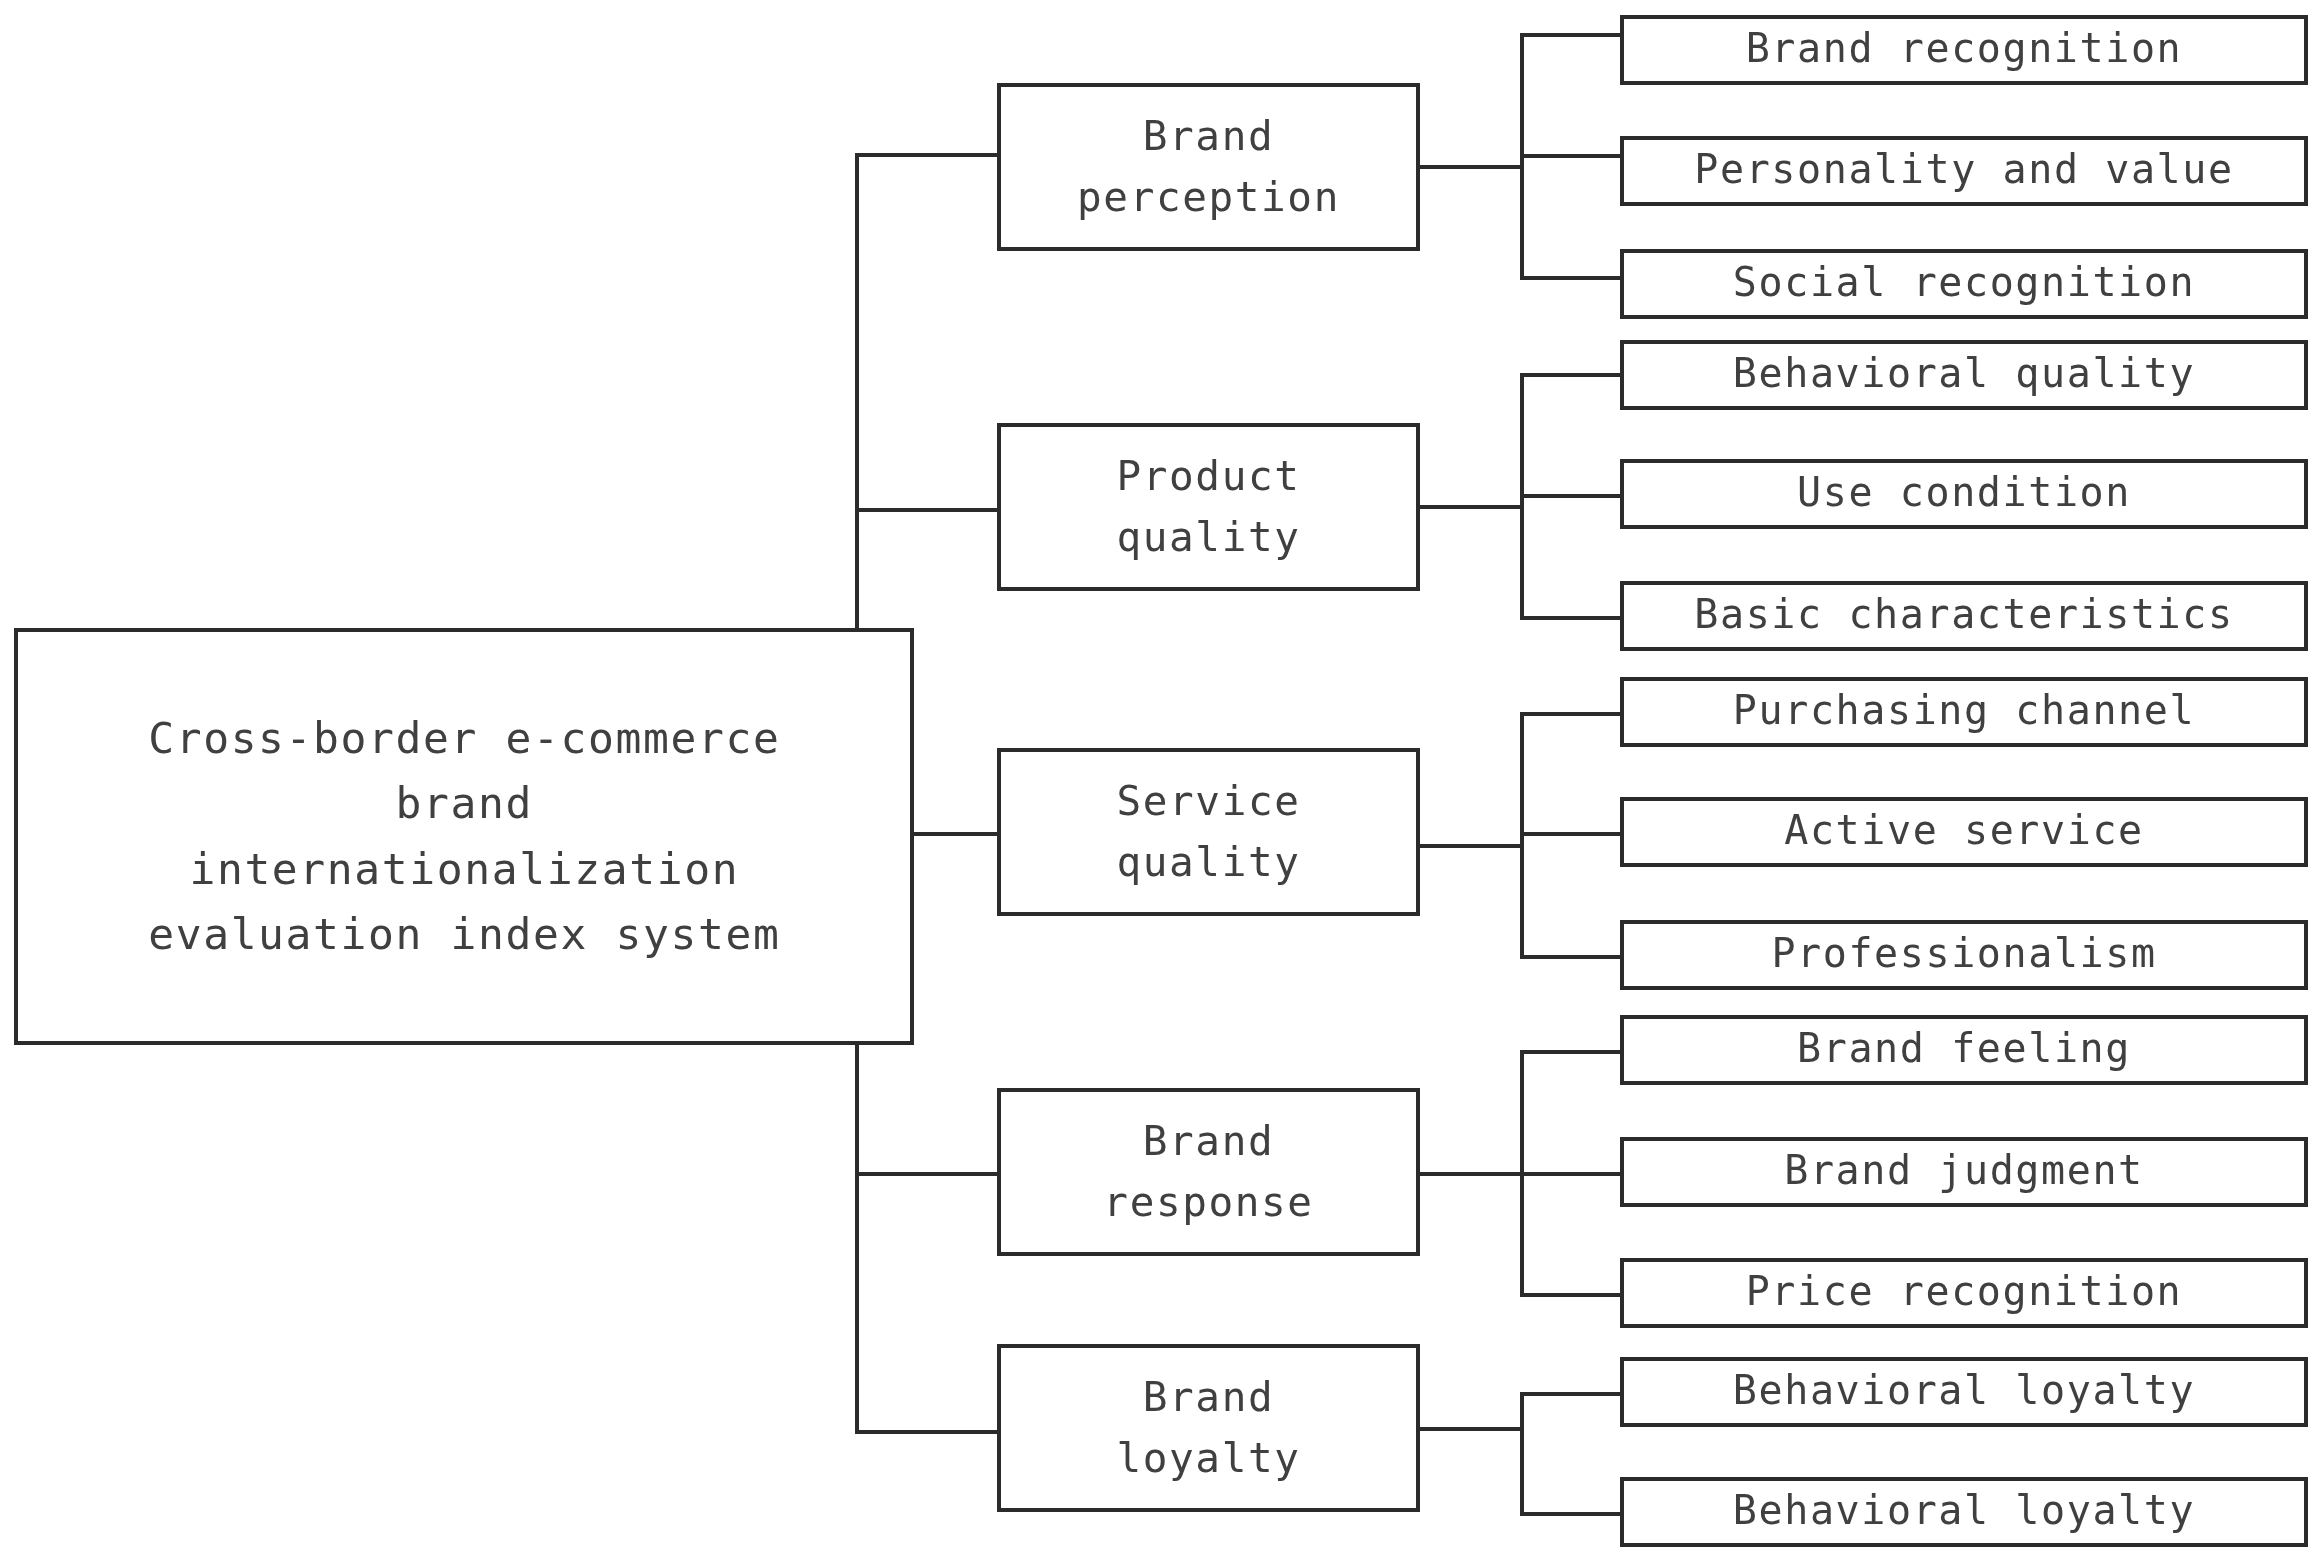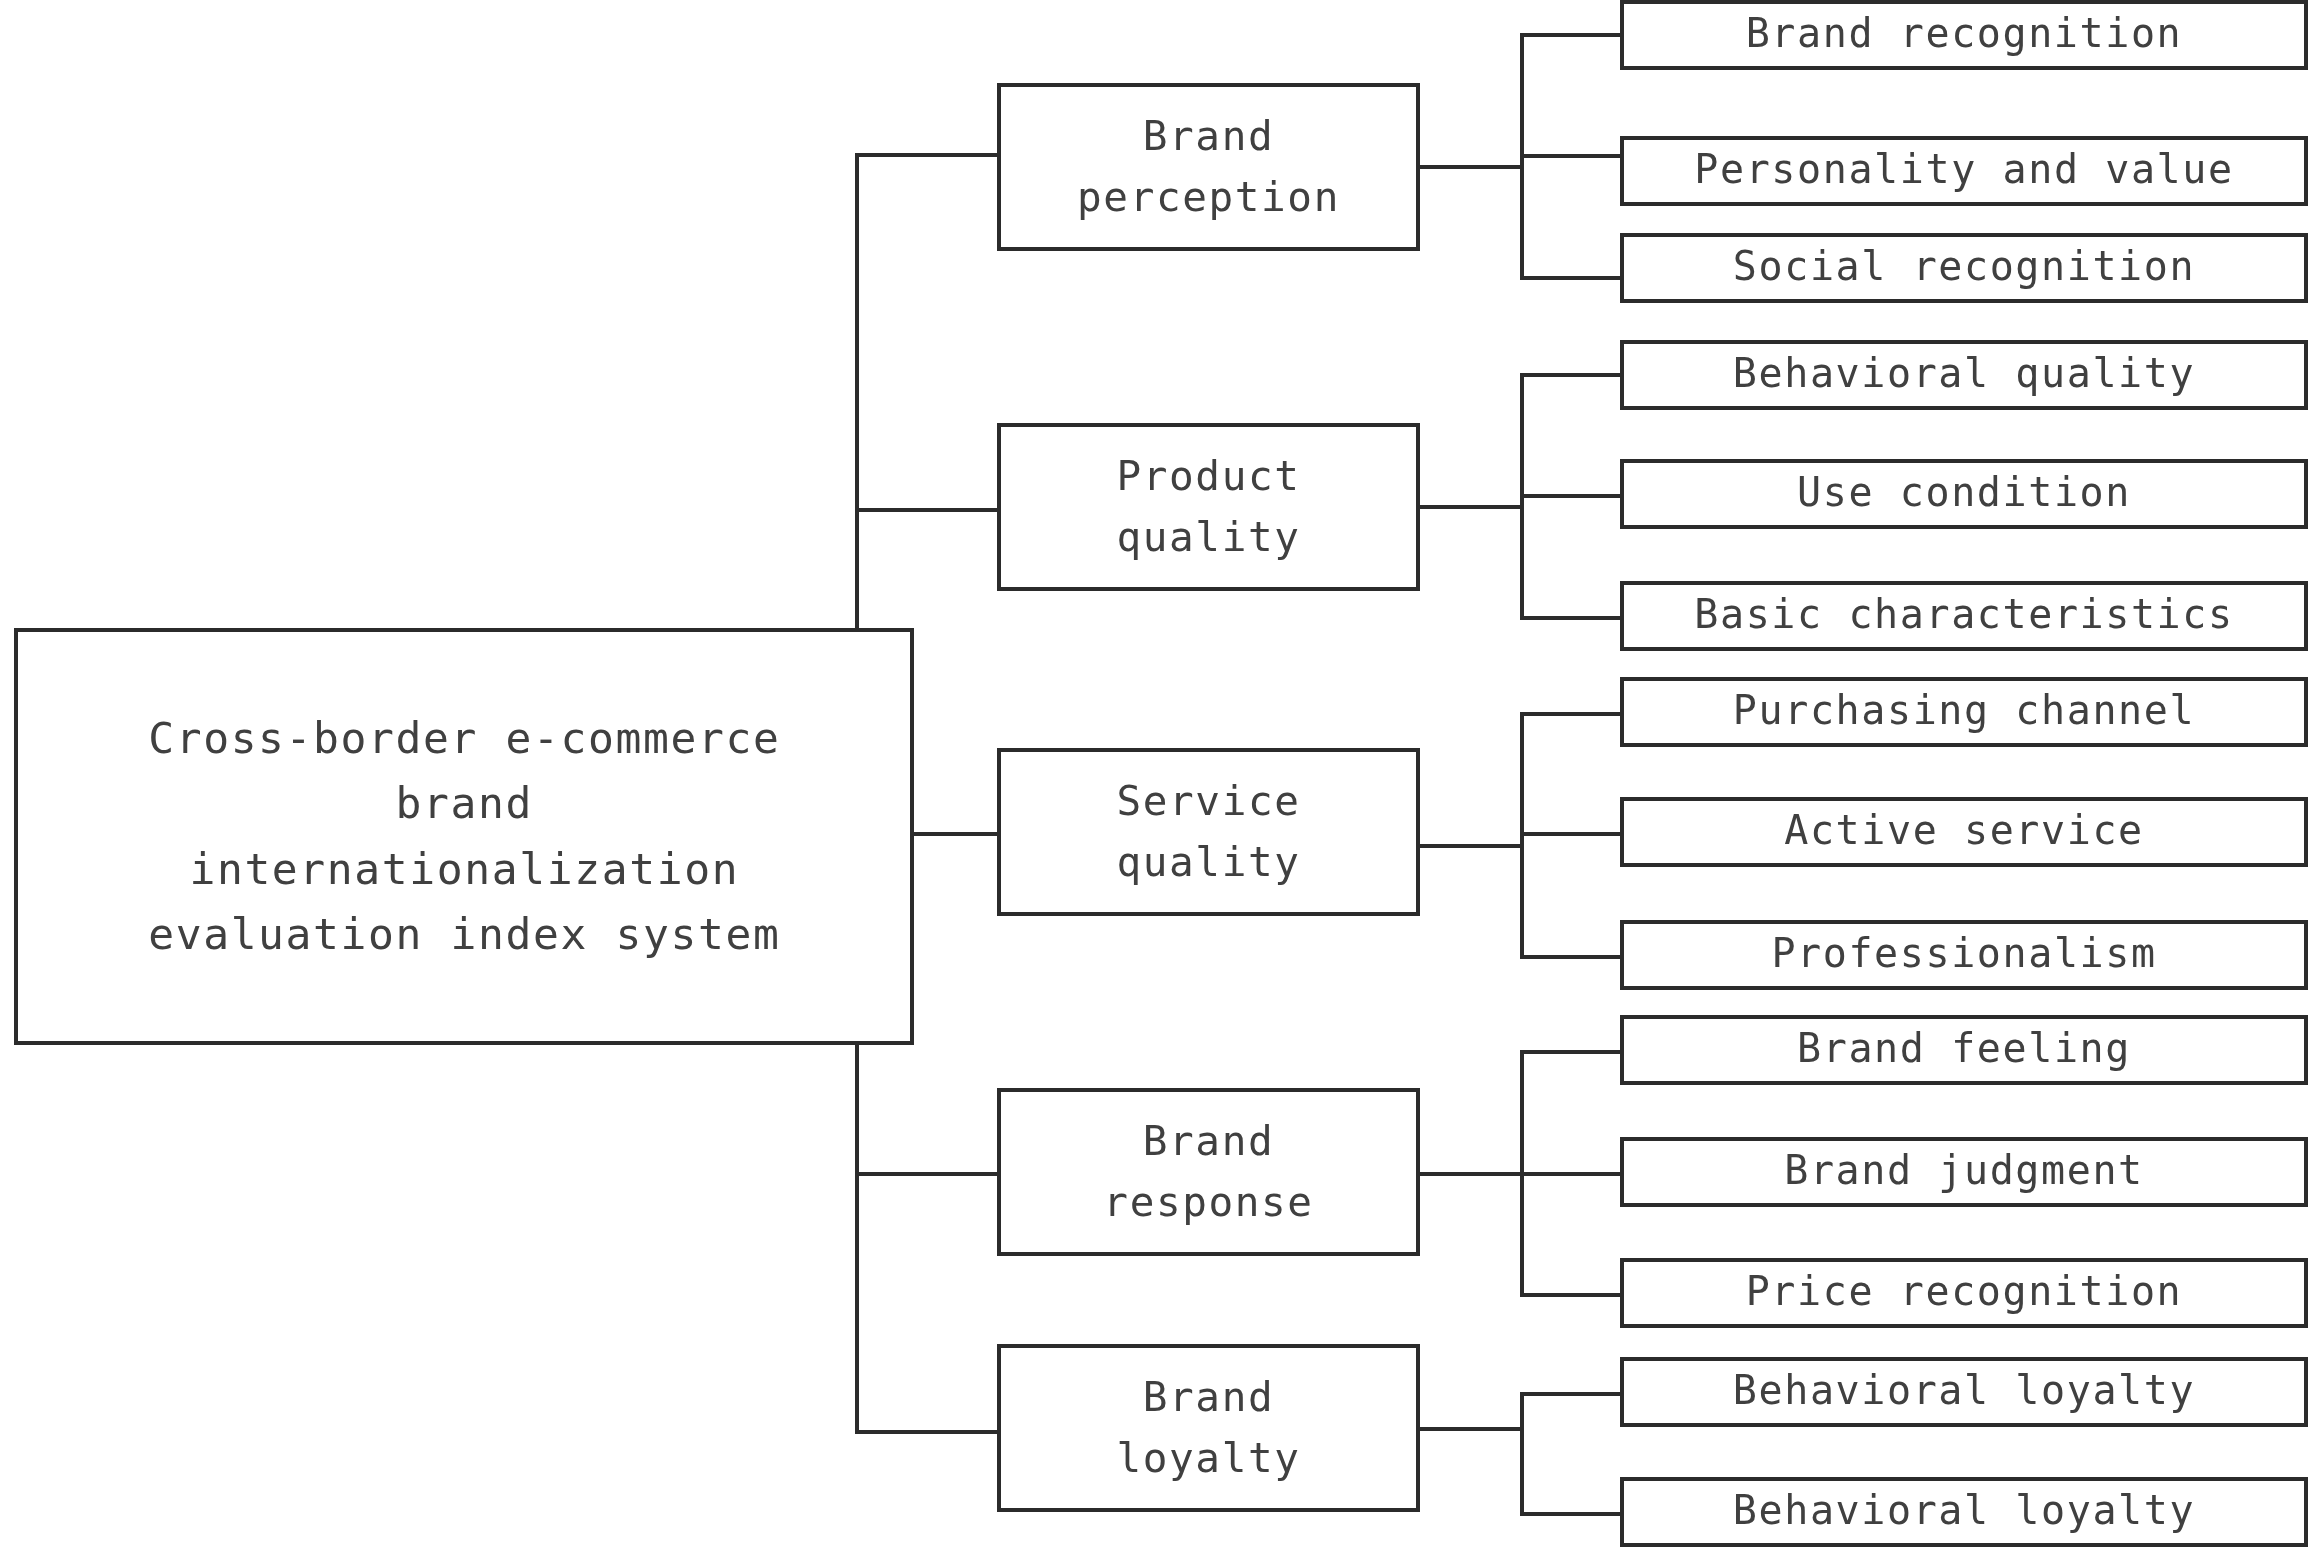--- a/index.html
+++ b/index.html
@@ -75,27 +75,27 @@
 
   <div class="vline" style="left:855px; top:153px; height:1280px;"></div>
 
   <div class="hline" style="left:855px; top:153px; width:144px;"></div>
   <div class="node lvl2" style="top:83px;">Brand
 perception</div>
   <div class="hline" style="left:1417px; top:165px; width:105px;"></div>
   <div class="vline" style="left:1520px; top:33px; height:243px;"></div>
 
   <div class="hline" style="left:1520px; top:33px; width:103px;"></div>
-  <div class="node leaf" style="top:0px;">Brand recognition</div>
+  <div class="node leaf" style="top:15px;">Brand recognition</div>
 
   <div class="hline" style="left:1520px; top:154px; width:103px;"></div>
   <div class="node leaf" style="top:136px;">Personality and value</div>
 
   <div class="hline" style="left:1520px; top:276px; width:103px;"></div>
-  <div class="node leaf" style="top:233px;">Social recognition</div>
+  <div class="node leaf" style="top:249px;">Social recognition</div>
 
   <div class="hline" style="left:855px; top:508px; width:144px;"></div>
   <div class="node lvl2" style="top:423px;">Product
 quality</div>
   <div class="hline" style="left:1417px; top:505px; width:105px;"></div>
   <div class="vline" style="left:1520px; top:373px; height:243px;"></div>
 
   <div class="hline" style="left:1520px; top:373px; width:103px;"></div>
   <div class="node leaf" style="top:340px;">Behavioral quality</div>
 

